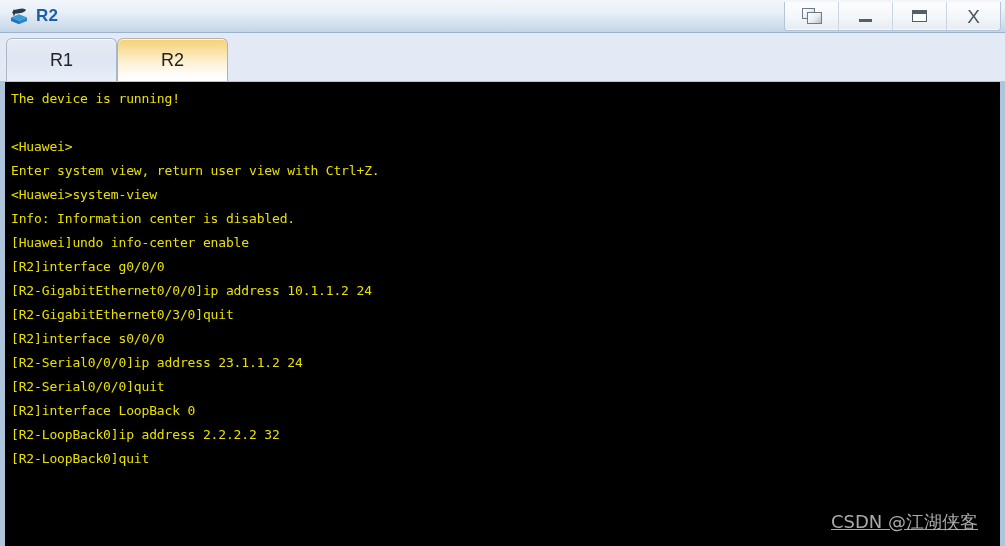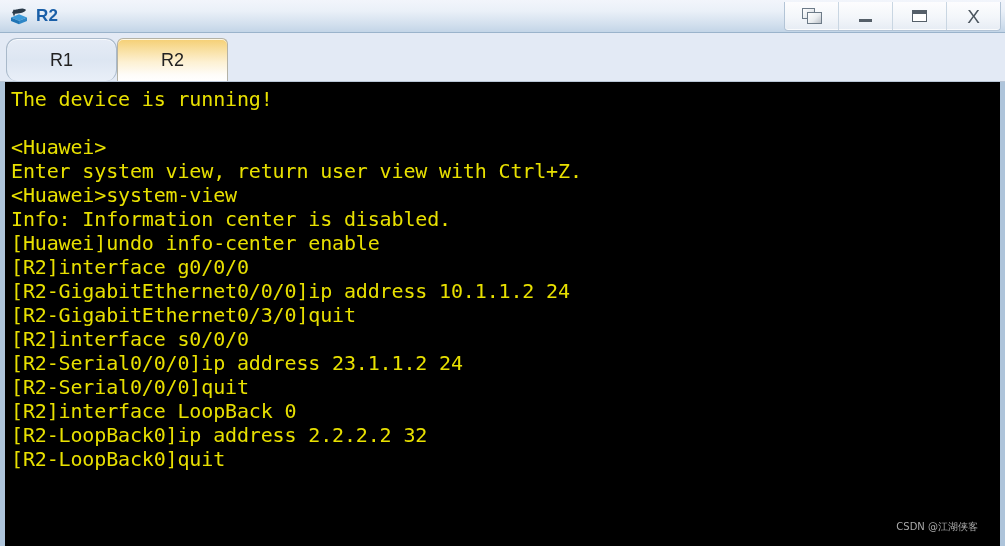--- a/index.html
+++ b/index.html
@@ -140,21 +140,20 @@
     border-bottom: none;
     border-radius: 6px 6px 0 0;
     cursor: default;
     user-select: none;
   }
   .tab.inactive {
     left: 6px;
     width: 111px;
     background: linear-gradient(to bottom, #e6ecf6 0%, #dde6f2 50%, #e9eff8 100%);
     box-shadow: inset 0 1px 0 #f7fafd;
-    border-radius: 11px;
   }
   .tab.active {
     left: 117px;
     width: 111px;
     background: linear-gradient(to bottom, #f5cf74 0%, #f8dd9a 22%, #fdf1d3 55%, #fefcf8 85%, #ffffff 100%);
     border-color: #b4b2a6;
     box-shadow: inset 0 1px 0 #fff7e2;
     z-index: 3;
   }
 
@@ -172,38 +171,39 @@
   }
   .term-inner {
     position: absolute;
     left: 6px;
     top: 5px;
     right: 4px;
     bottom: 0;
   }
   .line {
     font-family: "DejaVu Sans Mono", "Liberation Mono", monospace;
-    font-size: 20px;
+    font-size: 13px;
     line-height: 24px;
     height: 24px;
     color: #e8e000;
     white-space: pre;
     letter-spacing: -0.15px;
   }
   .line.blank { color: transparent; }
 
   .watermark {
     position: absolute;
     right: 22px;
     bottom: 12px;
-    font-size: 10px;
+    font-size: 18px;
     color: #a9a9a9;
     font-family: "DejaVu Sans", sans-serif;
     white-space: nowrap;
     user-select: none;
+    text-decoration: underline;
   }
 </style>
 </head>
 <body>
 
 <div id="app">
 
   <div class="titlebar">
     <div class="title-left">
       <span class="app-icon">

